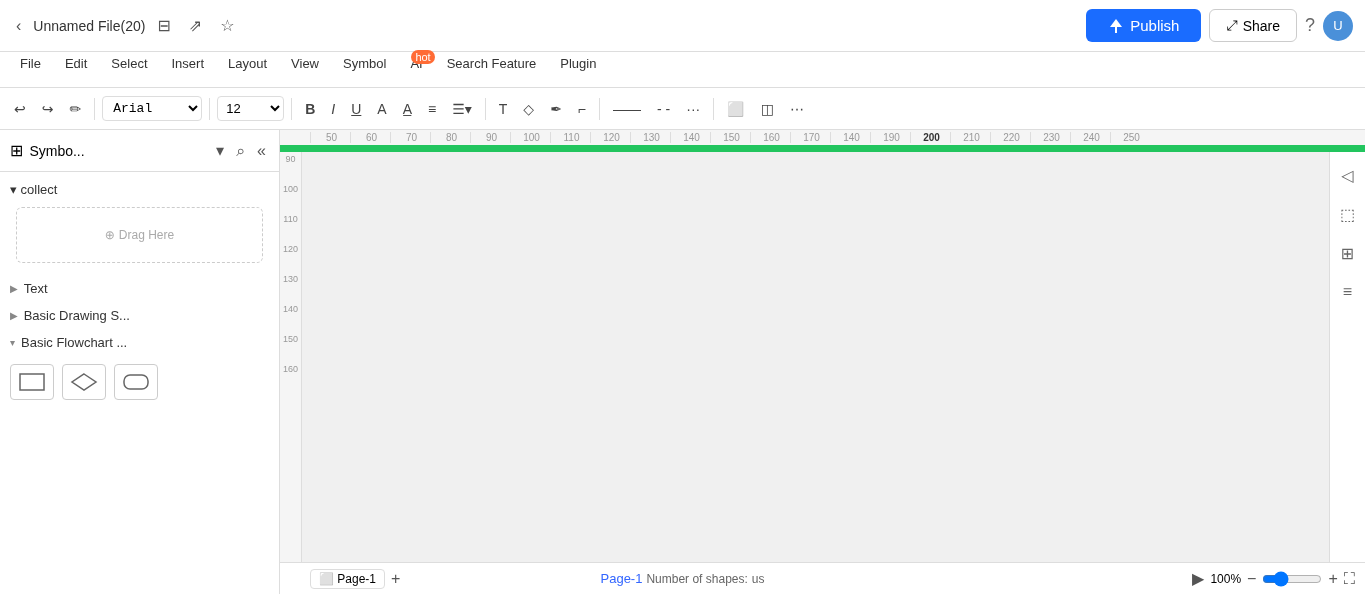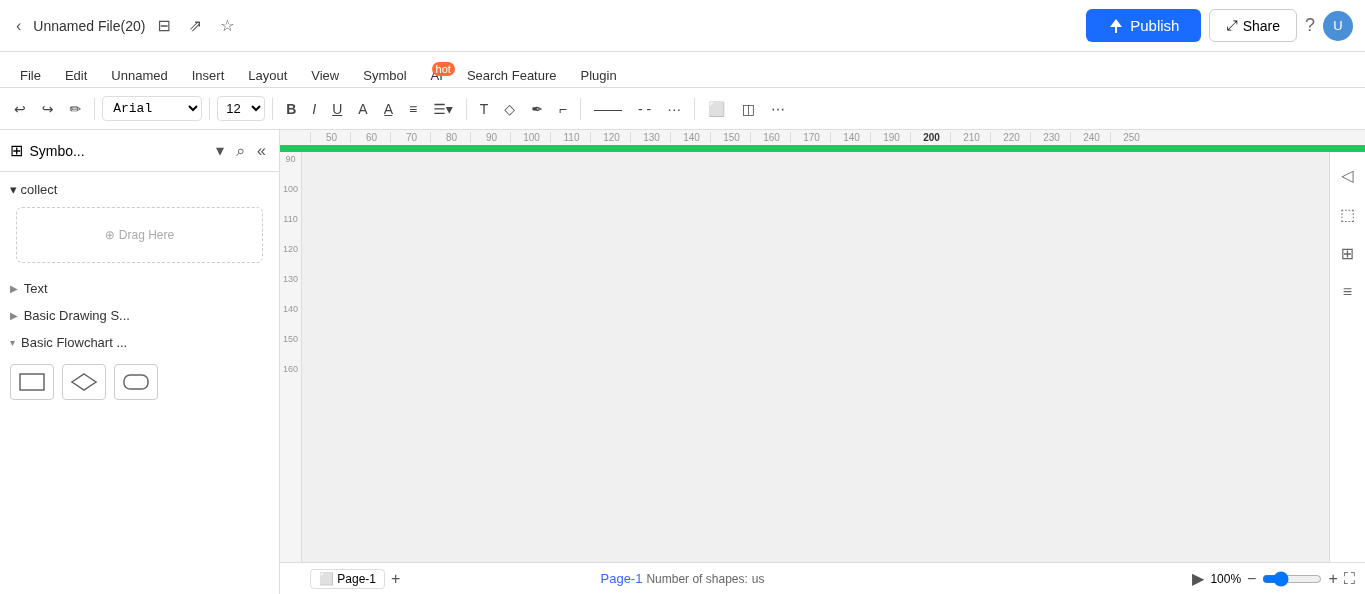--- a/index.html
+++ b/index.html
@@ -21,21 +21,21 @@
     .publish-btn svg { width: 16px; height: 16px; fill: #fff; }
     .share-btn {
       background: none; border: 1px solid #ccc; border-radius: 6px;
       padding: 7px 16px; font-size: 14px; cursor: pointer; display: flex; align-items: center; gap: 5px;
     }
     .help-btn { background: none; border: none; cursor: pointer; font-size: 18px; color: #666; }
     .avatar { width: 30px; height: 30px; border-radius: 50%; background: #4a90d9; display: flex; align-items: center; justify-content: center; color: #fff; font-size: 13px; }
 
     
     .menu-bar {
-      display: flex; align-items: flex-end; background: #fff; height: 36px;
+      display: flex; align-items: flex-start; background: #fff; height: 36px;
       padding: 0 10px; border-bottom: 1px solid #ddd; gap: 4px;
     }
     .menu-item { padding: 4px 10px; cursor: pointer; font-size: 13px; color: #333; border-radius: 4px; }
     .ai-badge {
       position: relative; display: inline-flex; align-items: center; padding: 4px 10px; cursor: pointer;
       font-size: 13px; color: #333;
     }
     .ai-hot { position: absolute; top: -2px; right: -2px; background: #ff6b35; color: #fff; font-size: 11px; padding: 1px 4px; border-radius: 8px; }
 
     
@@ -47,21 +47,21 @@
       background: none; border: none; cursor: pointer; padding: 4px 6px;
       font-size: 14px; color: #444; border-radius: 3px; display: flex; align-items: center;
     }
     .toolbar-separator { width: 1px; height: 22px; background: #ddd; margin: 0 3px; }
     .font-select {
       border: 1px solid #ddd; border-radius: 4px; padding: 3px 6px;
       font-size: 13px; width: 100px; cursor: pointer; background: #fff; font-family: Liberation Mono, monospace;
     }
     .font-size-select {
       border: 1px solid #ddd; border-radius: 4px; padding: 3px 4px;
-      font-size: 13px; width: 48px; cursor: pointer; background: #fff;
+      font-size: 13px; width: 67px; cursor: pointer; background: #fff;
     }
 
     
     .main { display: flex; height: calc(594px - 52px - 36px - 42px); }
 
     
     .sidebar {
       width: 280px; background: #fff; border-right: 1px solid #ddd;
       display: flex; flex-direction: column; flex-shrink: 0;
     }
@@ -148,21 +148,21 @@
     <span>⤢</span>
     <span>Share</span>
   </button>
   <button class="help-btn">?</button>
   <div class="avatar">U</div>
 </div>
 
 <div class="menu-bar">
   <span class="menu-item">File</span>
   <span class="menu-item">Edit</span>
-  <span class="menu-item">Unnamed</span>
+  <span class="menu-item">Select</span>
   <span class="menu-item">Insert</span>
   <span class="menu-item">Layout</span>
   <span class="menu-item">View</span>
   <span class="menu-item">Symbol</span>
   <span class="ai-badge">
     <span>AI</span>
     <span class="ai-hot">hot</span>
   </span>
   <span class="menu-item">Search Feature</span>
   <span class="menu-item">Plugin</span>

